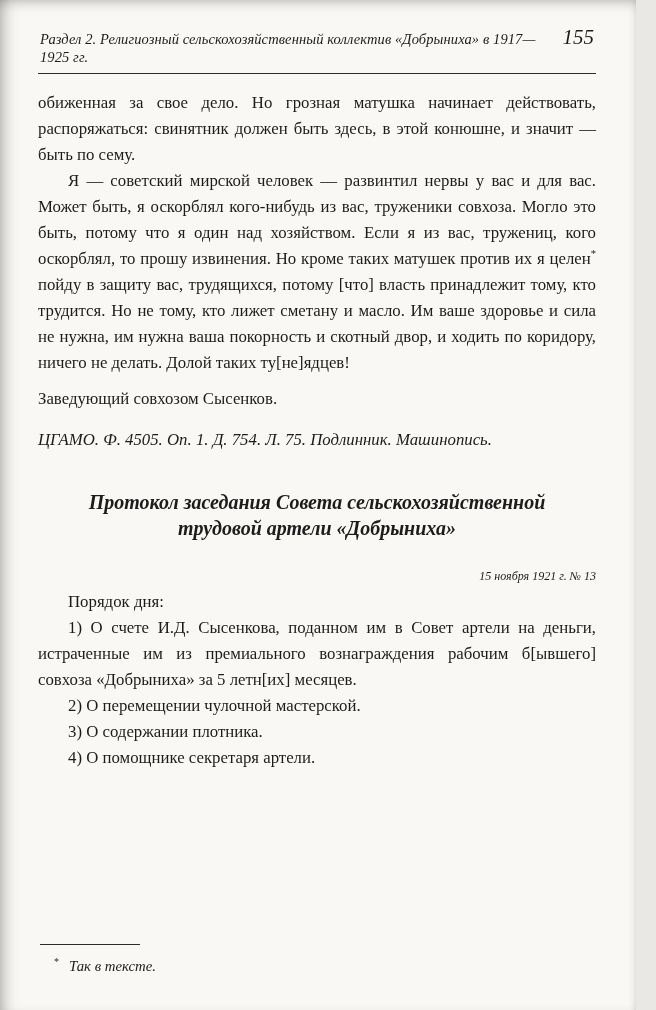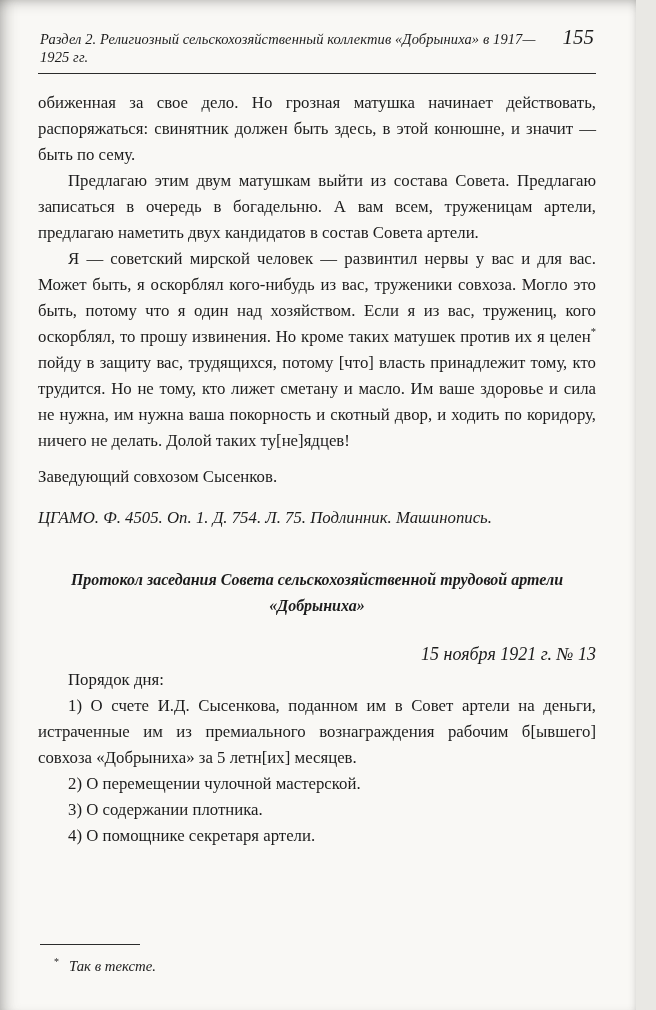--- a/index.html
+++ b/index.html
@@ -48,30 +48,30 @@
   }
   p { margin: 0; }
   .indent { text-indent: 30px; }
   .sig-line { margin-top: 10px; text-align: left; }
   .archive-line { margin-top: 15px; font-style: italic; text-align: left; }
   .protocol-title {
     margin-top: 36px;
     text-align: center;
     font-weight: bold;
     font-style: italic;
-    font-size: 16px;
+    font-size: 20px;
     line-height: 26px;
     padding: 0 26px;
     text-indent: 0;
   }
   .date-line {
     margin-top: 22px;
     text-align: right;
     font-style: italic;
-    font-size: 18px;
+    font-size: 12px;
   }
   .attendees { margin-top: 22px; }
   sup.fn-ref {
     font-size: 10.5px;
     line-height: 0;
     vertical-align: super;
   }
   .footnote {
     margin-top: auto;
     font-size: 14.8px;
@@ -97,21 +97,20 @@
 <div class="page">
 
   <header class="page-head">
     <span class="running-title">Раздел 2. Религиозный сельскохозяйственный коллектив «Добрыниха» в 1917—1925 гг.</span>
     <span class="page-number">155</span>
   </header>
   <hr class="head-rule">
 
   <main>
     <p>обиженная за свое дело. Но грозная матушка начинает действовать, распоряжаться: свинятник должен быть здесь, в этой конюшне, и значит — быть по сему.</p>
-    <p class="indent">Предлагаю этим двум матушкам выйти из состава Совета. Предлагаю записаться в очередь в богадельню. А вам всем, труженицам артели, предлагаю наметить двух кандидатов в состав Совета артели.</p>
     <p class="indent"><span>Я — советский мирской человек — развинтил нервы у вас и для вас. Может быть, я оскорблял кого-нибудь из вас, труженики совхоза. Могло это быть, потому что я один над хозяйством. Если я из вас, тружениц, кого оскорблял, то прошу извинения. Но кроме таких матушек против их я целен</span><sup class="fn-ref">*</sup><span> пойду в защиту вас, трудящихся, потому [что] власть принадлежит тому, кто трудится. Но не тому, кто лижет сметану и масло. Им ваше здоровье и сила не нужна, им нужна ваша покорность и скотный двор, и ходить по коридору, ничего не делать. Долой таких ту[не]ядцев!</span></p>
     <p class="sig-line">Заведующий совхозом Сысенков.</p>
     <p class="archive-line">ЦГАМО. Ф. 4505. Оп. 1. Д. 754. Л. 75. Подлинник. Машинопись.</p>
 
     <p class="protocol-title">Протокол заседания Совета сельскохозяйственной трудовой артели «Добрыниха»</p>
     <p class="date-line">15 ноября 1921 г. № 13</p>
     <p class="indent">Порядок дня:</p>
     <p class="indent">1) О счете И.Д. Сысенкова, поданном им в Совет артели на деньги, истраченные им из премиального вознаграждения рабочим б[ывшего] совхоза «Добрыниха» за 5 летн[их] месяцев.</p>
     <p class="indent">2) О перемещении чулочной мастерской.</p>
     <p class="indent">3) О содержании плотника.</p>

